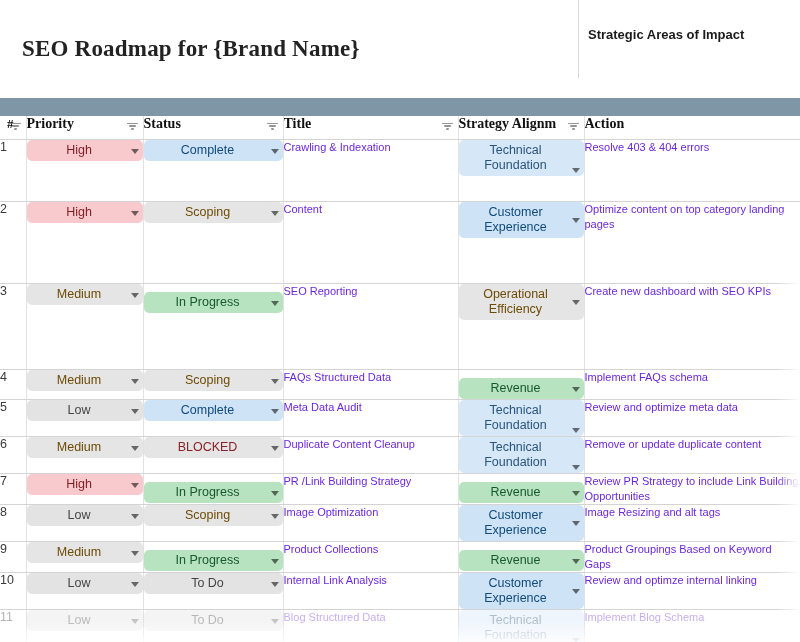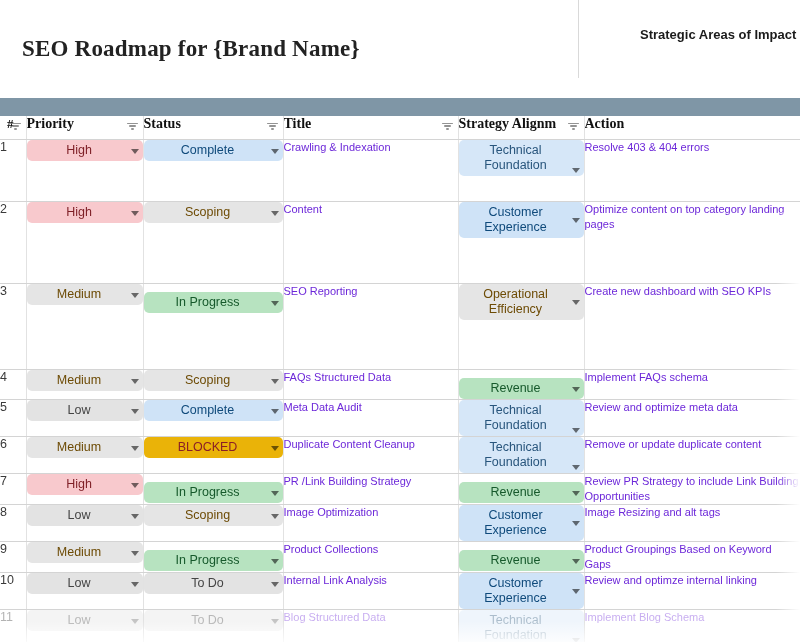--- a/index.html
+++ b/index.html
@@ -26,21 +26,21 @@
   .main-title {
     font-family: "Liberation Serif", serif;
     font-weight: bold;
     font-size: 23px;
     color: #222222;
     padding-left: 22px;
     letter-spacing: 0.2px;
   }
   .side-title {
     position: absolute;
-    left: 640px;
+    left: 588px;
     top: 27px;
     font-family: "Liberation Sans", sans-serif;
     font-weight: bold;
     font-size: 13px;
     color: #1b1b1b;
   }
   .vert-divider {
     position: absolute;
     left: 578px;
     top: 0;
@@ -158,21 +158,21 @@
     margin-top: 1px;
   }
 
   
   .c-red    { background:#f8c9cd; color:#7e1f26; }
   .c-blue   { background:#cfe3f7; color:#0f4a7b; }
   .c-yellow { background:#e5e5e5; color:#6d4b05; }
   .c-green  { background:#b7e3c0; color:#16592b;margin-top:8px; }
   .c-grey   { background:#e3e3e3; color:#444444; }
   .c-lblue  { background:#d6e7f8; color:#28557c;align-items:flex-end; }
-  .c-redstr { background:#eab308; color:#8a1f27; }
+  .c-redstr { background:#e5e5e5; color:#8a1f27; }
 
   .faded { opacity: .38; }
 
   
   .right-fade {
     position: absolute;
     right: 0;
     top: 96px;
     width: 24px;
     height: 546px;

